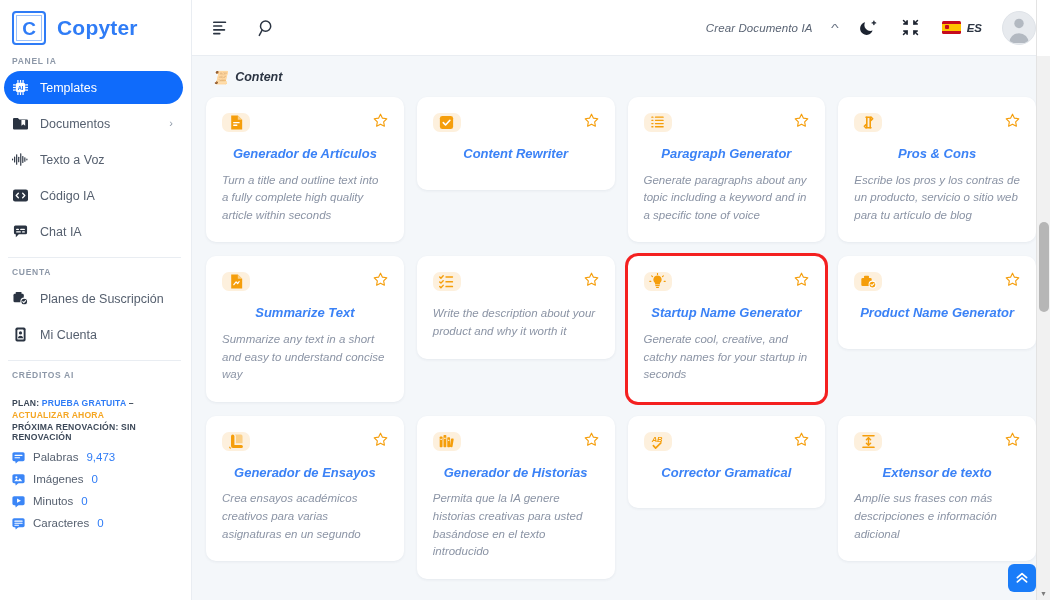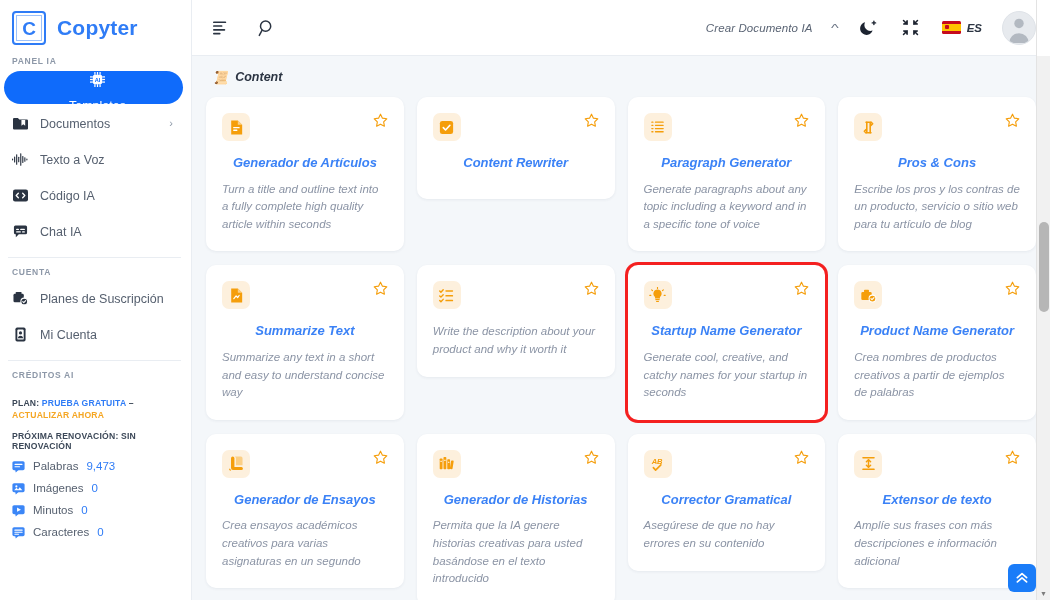--- a/index.html
+++ b/index.html
@@ -36,37 +36,37 @@
     color: #8d98a8; padding: 0 0 0 12px; text-transform: uppercase;
   }
   .nav-group { padding-top: 2px; }
   .nav-item {
     height: 33px; margin: 3px 8px 3px 4px;
     display: flex; align-items: center; gap: 12px;
     padding-left: 8px; border-radius: 17px;
     color: #56606f; font-size: 12.5px; cursor: pointer;
     position: relative;
   }
-  .nav-item.active { background: #0f6bfb; color: #ffffff; flex-direction: column; }
+  .nav-item.active { background: #0f6bfb; color: #ffffff; }
   .nav-ico {
     width: 16px; height: 16px; flex: 0 0 16px;
     display: flex; align-items: center; justify-content: center;
   }
   .nav-ico svg { display: block; }
   .nav-chev {
     position: absolute; right: 10px; font-size: 11px; color: #8d98a8; line-height: 1;
   }
   .divider { height: 1px; background: #e9edf2; margin: 9px 10px 9px 8px; }
 
   .credits { padding: 0 10px 0 12px; }
   .plan-line { font-size: 8.6px; font-weight: bold; letter-spacing: .2px; line-height: 1.45; margin-top: 17px; color: #3c4858; }
   .plan-line .k { color: #3c4858; }
   .plan-line .v { color: #2f7cf6; }
   .plan-line .u { color: #f5a623; }
-  .renew-line { font-size: 8.6px; font-weight: bold; letter-spacing: .2px; color: #3c4858; margin-top: 9px; }
+  .renew-line { font-size: 8.6px; font-weight: bold; letter-spacing: .2px; color: #3c4858; }
   .credit-row {
     display: flex; align-items: center; gap: 8px;
     margin-top: 9px; font-size: 11.5px; color: #56606f;
   }
   .credit-row .cval { color: #2f7cf6; font-size: 11.5px; }
   .credit-ico { width: 13px; height: 13px; flex: 0 0 13px; }
 
   
   .main { flex: 1; height: 600px; position: relative; background: #f4f7fa; overflow: hidden; font-style: italic; }
   .topbar {
@@ -103,21 +103,21 @@
   .sec-head-txt { font-size: 12.5px; font-weight: bold; color: #2b3442; }
 
   .grid { display: grid; grid-template-columns: repeat(4, 1fr); gap: 14px 13px; align-items: start; }
   .card {
     background: #ffffff; border-radius: 10px; padding: 16px 16px 18px 16px;
     box-shadow: 0 1px 3px rgba(45,60,90,.07); position: relative; cursor: pointer;
   }
   .card.highlight { box-shadow: 0 0 0 3px #f42020; }
   .card-top { display: flex; align-items: flex-start; justify-content: space-between; margin-bottom: 14px; }
   .card-ico {
-    width: 28px; height: 28px; border-radius: 7px; background: #fdf0dd;
+    width: 28px; height: 19px; border-radius: 7px; background: #fdf0dd;
     display: flex; align-items: center; justify-content: center; color: #f59e0b;
   }
   .star { cursor: pointer; line-height: 0; }
   .card-title { font-size: 13px; font-weight: bold; color: #3b82f6; line-height: 1.28; margin-bottom: 9px; text-align: center; }
   .card-desc { font-size: 11.5px; color: #8b94a5; line-height: 1.53; }
 
   .fab {
     position: absolute; right: 14px; bottom: 8px; width: 28px; height: 28px;
     background: #1a7cf8; border-radius: 6px; display: flex; align-items: center;
     justify-content: center; color: #ffffff; cursor: pointer; z-index: 5;
@@ -562,21 +562,20 @@
                   <path d="m11.6 12.3 1.1 1.1 2.1-2.2" stroke="#ffffff" stroke-width="1.2" fill="none" stroke-linecap="round" stroke-linejoin="round"></path>
                 </svg>
             </span>
             <span class="star">
               <svg width="15" height="15" viewBox="0 0 20 20">
                   <path d="m10 1.6 2.6 5.3 5.8.8-4.2 4.1 1 5.8-5.2-2.7-5.2 2.7 1-5.8L1.6 7.7l5.8-.8z" fill="none" stroke="#f59e0b" stroke-width="1.5" stroke-linejoin="round"></path>
                 </svg>
             </span>
           </div>
           <div class="card-title">Product Name Generator</div>
-          <div class="card-desc">Crea nombres de productos creativos a partir de ejemplos de palabras</div>
         </div>
 
         <div class="card">
           <div class="card-top">
             <span class="card-ico">
               <svg width="17" height="17" viewBox="0 0 18 18">
                   <path d="M3.2 3.4a1.8 1.8 0 0 1 3.6 0v9.2h7.4a1.6 1.6 0 0 1 0 3.2H5.2a2 2 0 0 1-2-2z" fill="#f59e0b"></path>
                   <path d="M8.4 3.4a1.8 1.8 0 0 0-1.6-1.8h6.8a1.8 1.8 0 0 1 1.8 1.8v7.4H8.4z" fill="#fbcf86"></path>
                   <path d="M1.6 14.6a1.6 1.6 0 0 0 1.6 1.6" stroke="#f59e0b" stroke-width="1.2" fill="none"></path>
                 </svg>
@@ -626,21 +625,20 @@
                   <path d="m4.6 13.4 2.4 2.6 5.6-5.6" stroke="#f59e0b" stroke-width="1.7" fill="none" stroke-linecap="round" stroke-linejoin="round"></path>
                 </svg>
             </span>
             <span class="star">
               <svg width="15" height="15" viewBox="0 0 20 20">
                   <path d="m10 1.6 2.6 5.3 5.8.8-4.2 4.1 1 5.8-5.2-2.7-5.2 2.7 1-5.8L1.6 7.7l5.8-.8z" fill="none" stroke="#f59e0b" stroke-width="1.5" stroke-linejoin="round"></path>
                 </svg>
             </span>
           </div>
           <div class="card-title">Corrector Gramatical</div>
-          <div class="card-desc">Asegúrese de que no hay errores en su contenido</div>
         </div>
 
         <div class="card">
           <div class="card-top">
             <span class="card-ico">
               <svg width="17" height="17" viewBox="0 0 18 18">
                   <g fill="#f59e0b">
                     <rect x="2.4" y="2" width="13.2" height="1.6" rx=".7"></rect>
                     <rect x="2.4" y="14.4" width="13.2" height="1.6" rx=".7"></rect>
                   </g>

